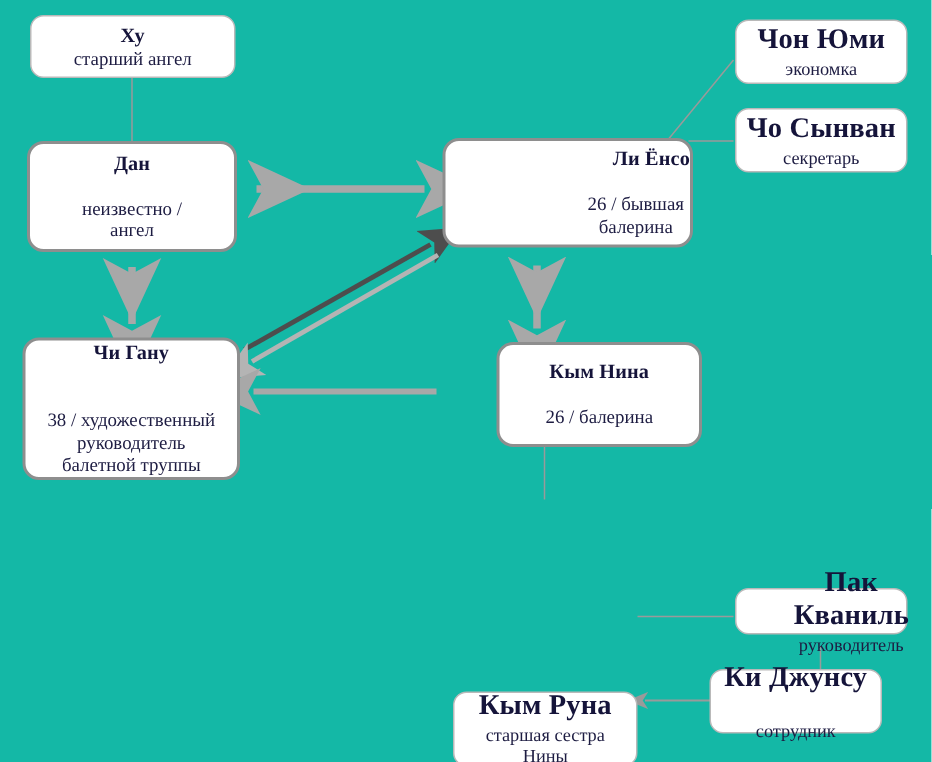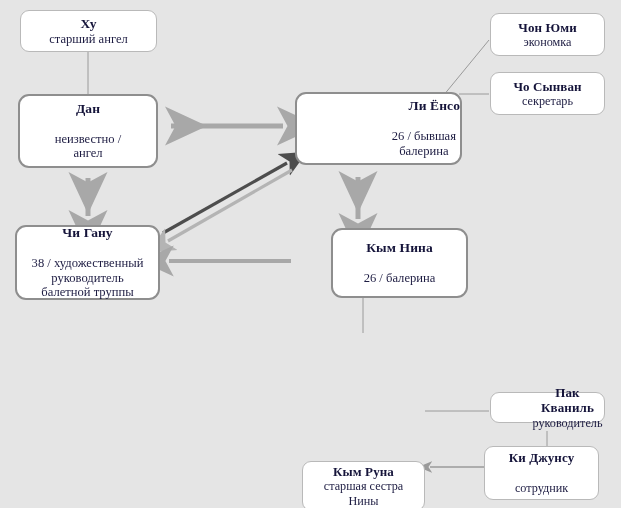--- a/index.html
+++ b/index.html
@@ -4,21 +4,21 @@
 <style>
   html, body {
     margin: 0;
     padding: 0;
     background: #ffffff;
   }
   #canvas {
     position: relative;
     width: 621px;
     height: 508px;
-    background: #e5e5e5;
+    background: #14b8a6;
     overflow: hidden;
     font-family: "Liberation Serif", "DejaVu Serif", serif;
     text-decoration: underline;
   }
   #edge-layer {
     position: absolute;
     left: 0;
     top: 0;
     width: 621px;
     height: 508px;
@@ -48,21 +48,21 @@
     font-size: 13.5px;
     line-height: 1.18;
     letter-spacing: .1px;
   }
   .node .n-desc {
     font-size: 12.6px;
     line-height: 1.18;
     color: #1d1c42;
     padding: 0 4px;
   }
-  .node.small .n-name { font-size: 13px; }
+  .node.small .n-name { font-size: 19px; }
   .node.small .n-desc { font-size: 12.2px; }
 </style>
 </head>
 <body>
 
 <div id="canvas">
 
   <svg id="edge-layer" width="621" height="508" viewBox="0 0 621 508" xmlns="http://www.w3.org/2000/svg">
     <defs>
       <marker id="mk-grey-r" markerWidth="9" markerHeight="9" refX="1.2" refY="4.5" orient="auto" markerUnits="strokeWidth">
@@ -112,21 +112,21 @@
   <div class="node" style="left:20px; top:10px; width:137px; height:42px;">
     <div class="n-name">Ху</div>
     <div class="n-desc">старший ангел</div>
   </div>
 
   <div class="node strong" style="left:18px; top:94px; width:140px; height:74px;">
     <div class="n-name">Дан</div>
     <div class="n-desc">неизвестно /<br>ангел</div>
   </div>
 
-  <div class="node strong" style="left:15px; top:225px; width:145px; height:75px;">
+  <div class="node strong" style="left:15px; top:225px; width:145px; height:95px;justify-content:space-between;">
     <div class="n-name">Чи Гану</div>
     <div class="n-desc">38 / художественный<br>руководитель<br>балетной труппы</div>
   </div>
 
   <div class="node strong" style="left:295px; top:92px; width:167px; height:73px;align-items:flex-end;">
     <div class="n-name">Ли Ёнсо</div>
     <div class="n-desc">26 / бывшая<br>балерина</div>
   </div>
 
   <div class="node small" style="left:490px; top:13px; width:115px; height:43px;">
@@ -149,18 +149,18 @@
   <div class="node small" style="left:302px; top:461px; width:123px; height:50px;">
     <div class="n-name">Кым Руна</div>
     <div class="n-desc">старшая сестра<br>Нины</div>
   </div>
 
   <div class="node small" style="left:490px; top:392px; width:115px; height:31px;padding-left:40px;">
     <div class="n-name">Пак Кваниль</div>
     <div class="n-desc">руководитель</div>
   </div>
 
-  <div class="node small" style="left:484px; top:446px; width:115px; height:54px;gap:16px;">
+  <div class="node small" style="left:473px; top:446px; width:115px; height:43px;gap:16px;">
     <div class="n-name">Ки Джунсу</div>
     <div class="n-desc">сотрудник</div>
   </div>
 
 </div>
 
 </body></html>

